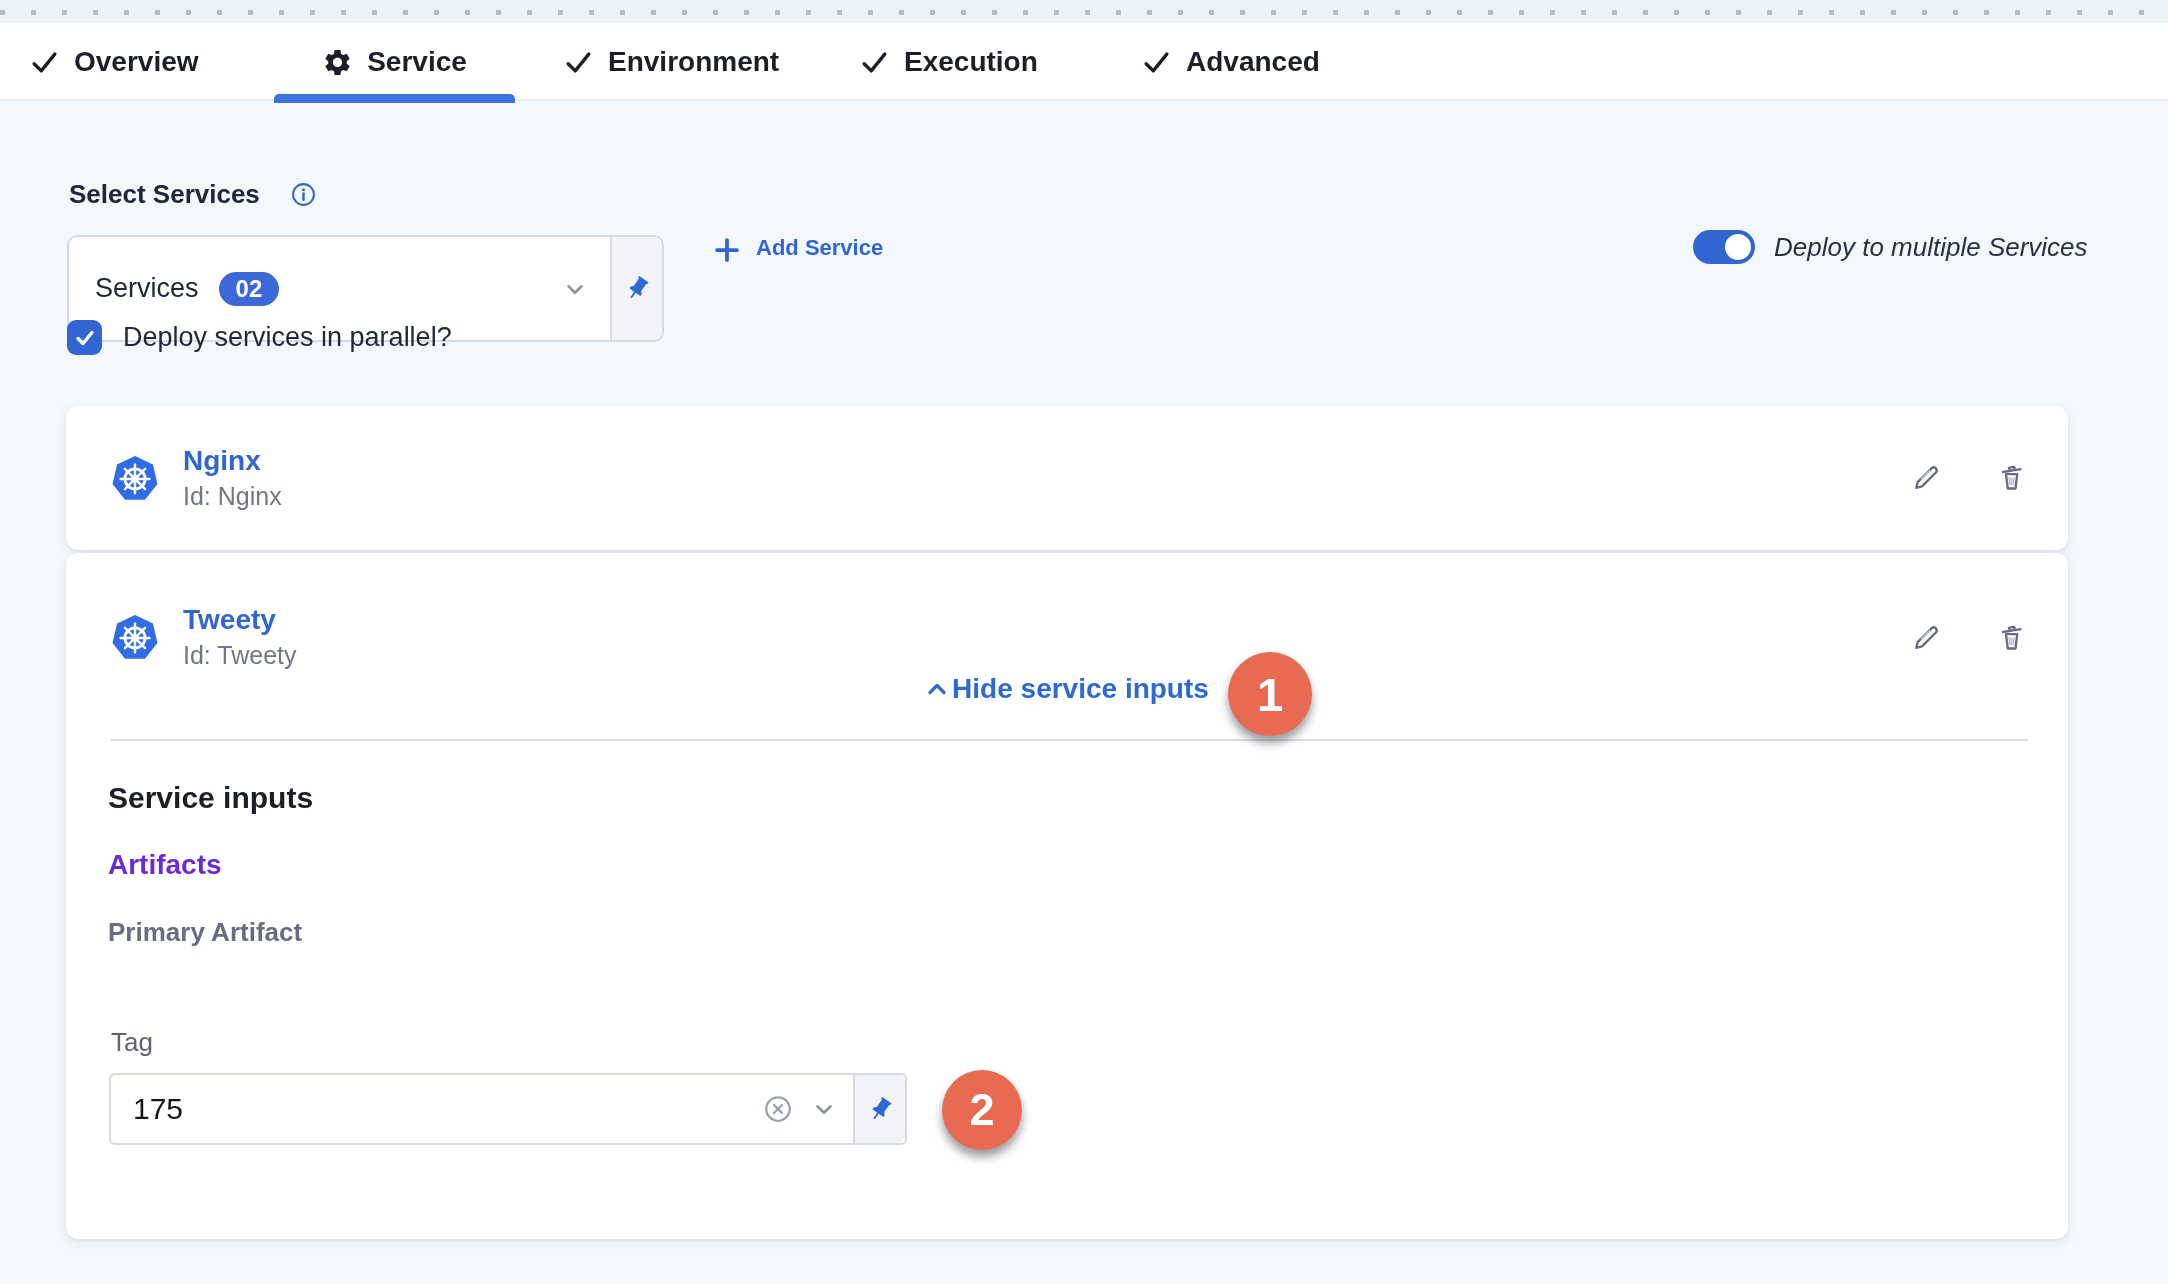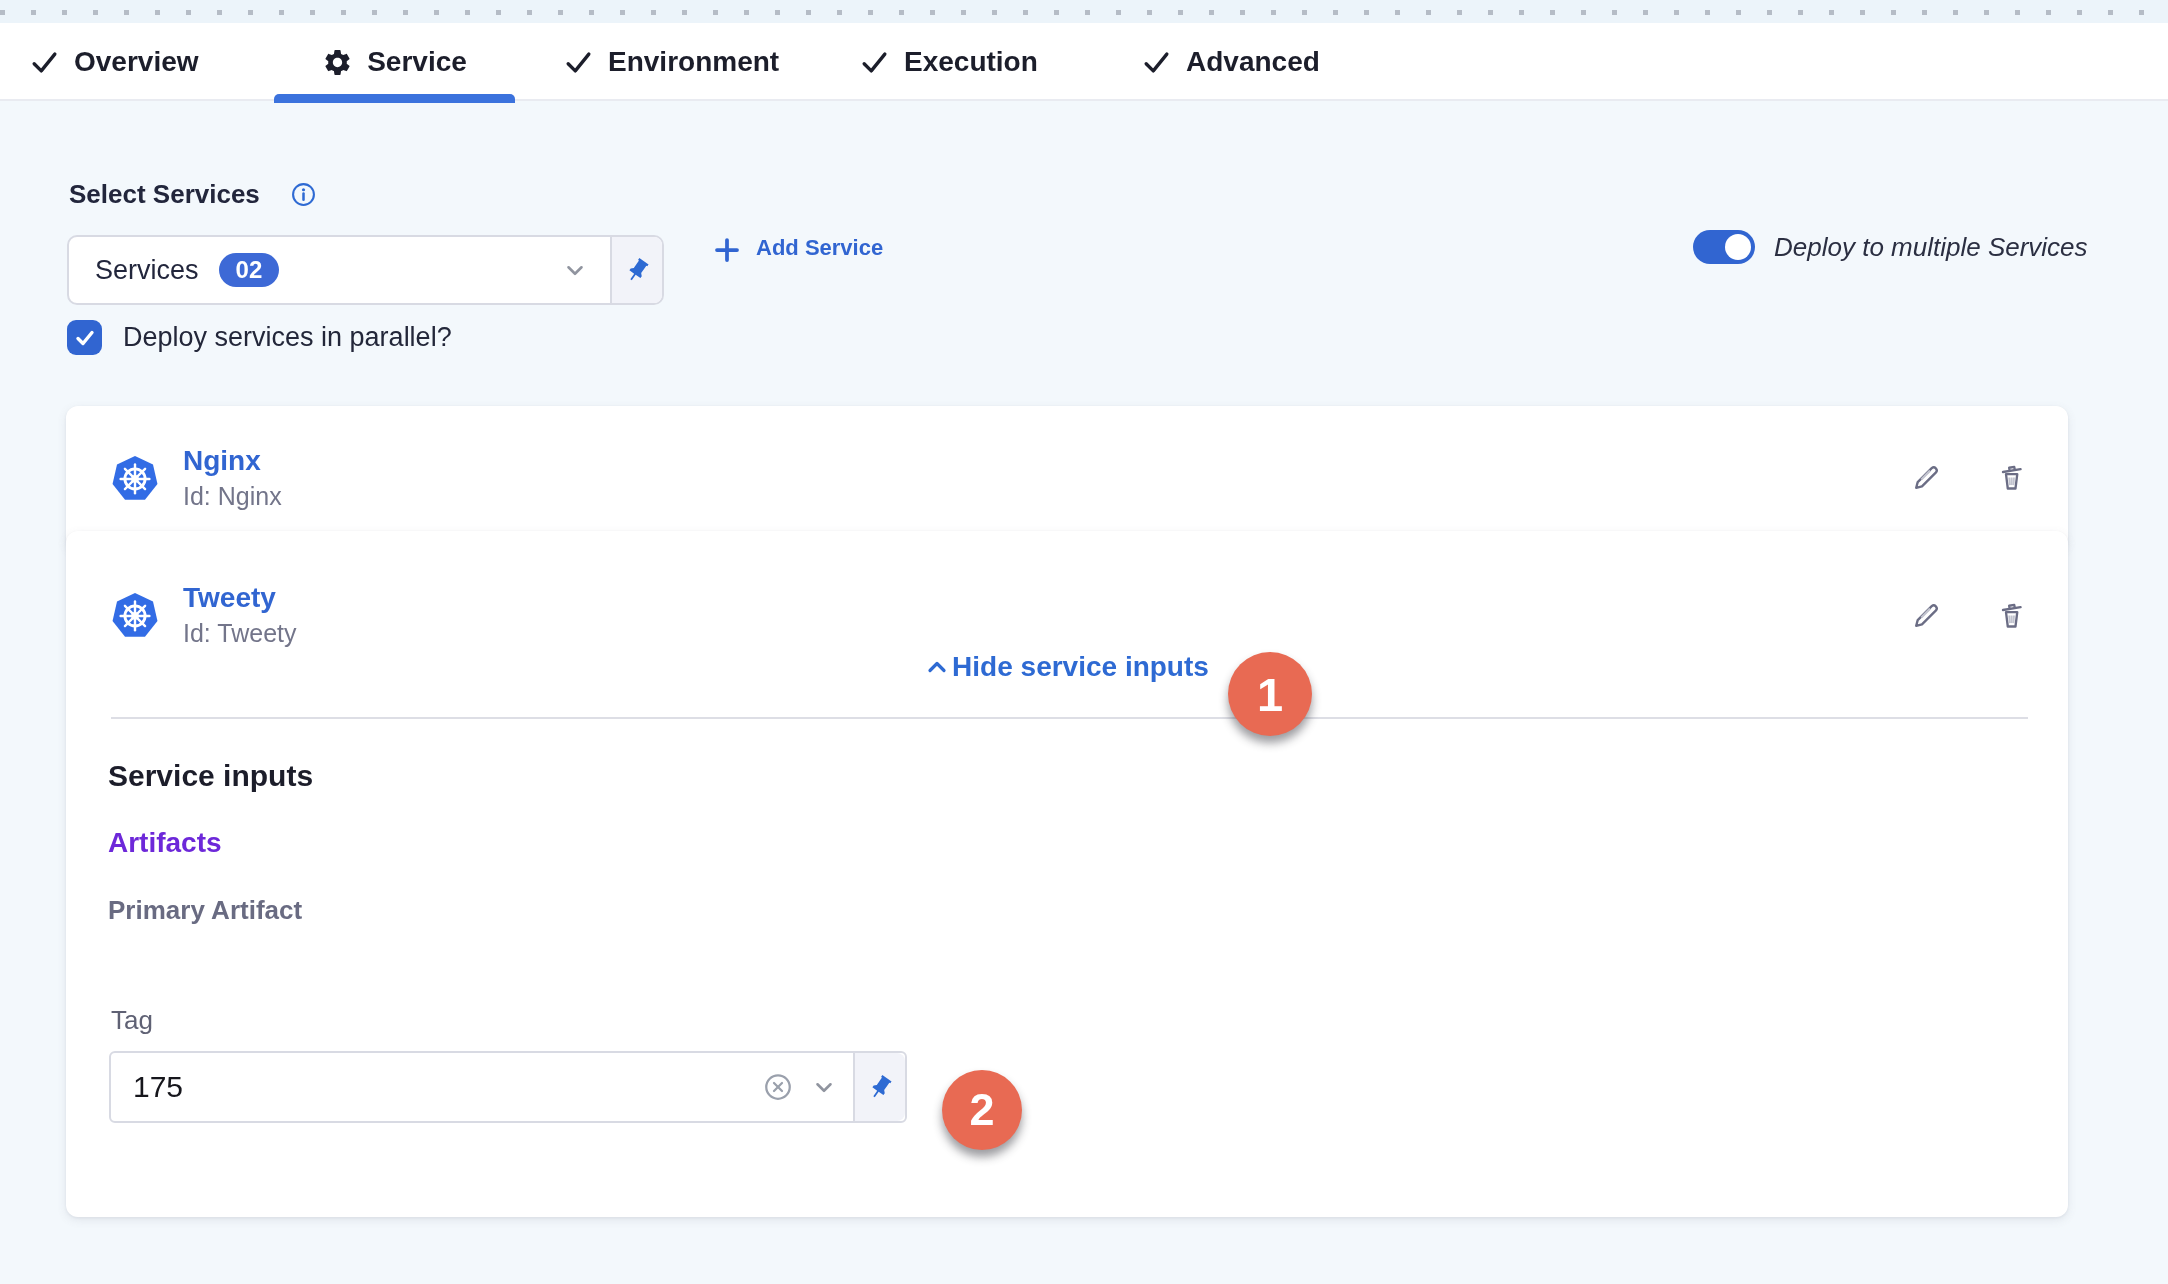--- a/index.html
+++ b/index.html
@@ -43,21 +43,21 @@
   
   .content { position:absolute; left:0; top:101px; width:2168px; height:1183px; }
 
   .select-label {
     position:absolute; left:69px; top:78px;
     display:flex; align-items:center; gap:31px;
     font-size:26px; font-weight:700; color:#22263c;
   }
 
   .select-control {
-    position:absolute; left:67px; top:134px; width:597px; height:70px;
+    position:absolute; left:67px; top:134px; width:597px; height:107px;
     background:#fff; border:2px solid #d8dae3; border-radius:10px;
     display:flex; align-items:center; cursor:pointer;
   }
   .select-value {
     flex:1; display:flex; align-items:center; gap:20px; padding-left:26px;
     font-size:27px; color:#22263c; font-weight:500;
   }
   .count-pill {
     background:#3d69d6; color:#fff; font-size:24px; font-weight:700;
     border-radius:20px; padding:5px 17px; line-height:1;
@@ -100,21 +100,21 @@
   }
   .checkbox-label { font-size:27px; color:#23273a; }
 
   
   .card {
     position:absolute; left:66px; width:2002px; background:#fff;
     border-radius:12px;
     box-shadow:0 1px 3px rgba(40,41,61,.06), 0 3px 10px rgba(96,97,112,.12);
   }
   .card.nginx { top:273px; height:144px;margin-top:32px; }
-  .card.tweety { top:430px; height:686px; }
+  .card.tweety { top:452px; height:686px; }
 
   .card-header {
     position:absolute; left:45px; right:40px; top:0;
     display:flex; align-items:center; gap:24px;
   }
   .card.nginx .card-header { top:0; height:143px; }
   .card.tweety .card-header { top:44px; height:80px; }
 
   .svc-titles { display:flex; flex-direction:column; gap:5px; }
   .svc-name { font-size:28px; font-weight:600; color:#3165d1; cursor:pointer; }

